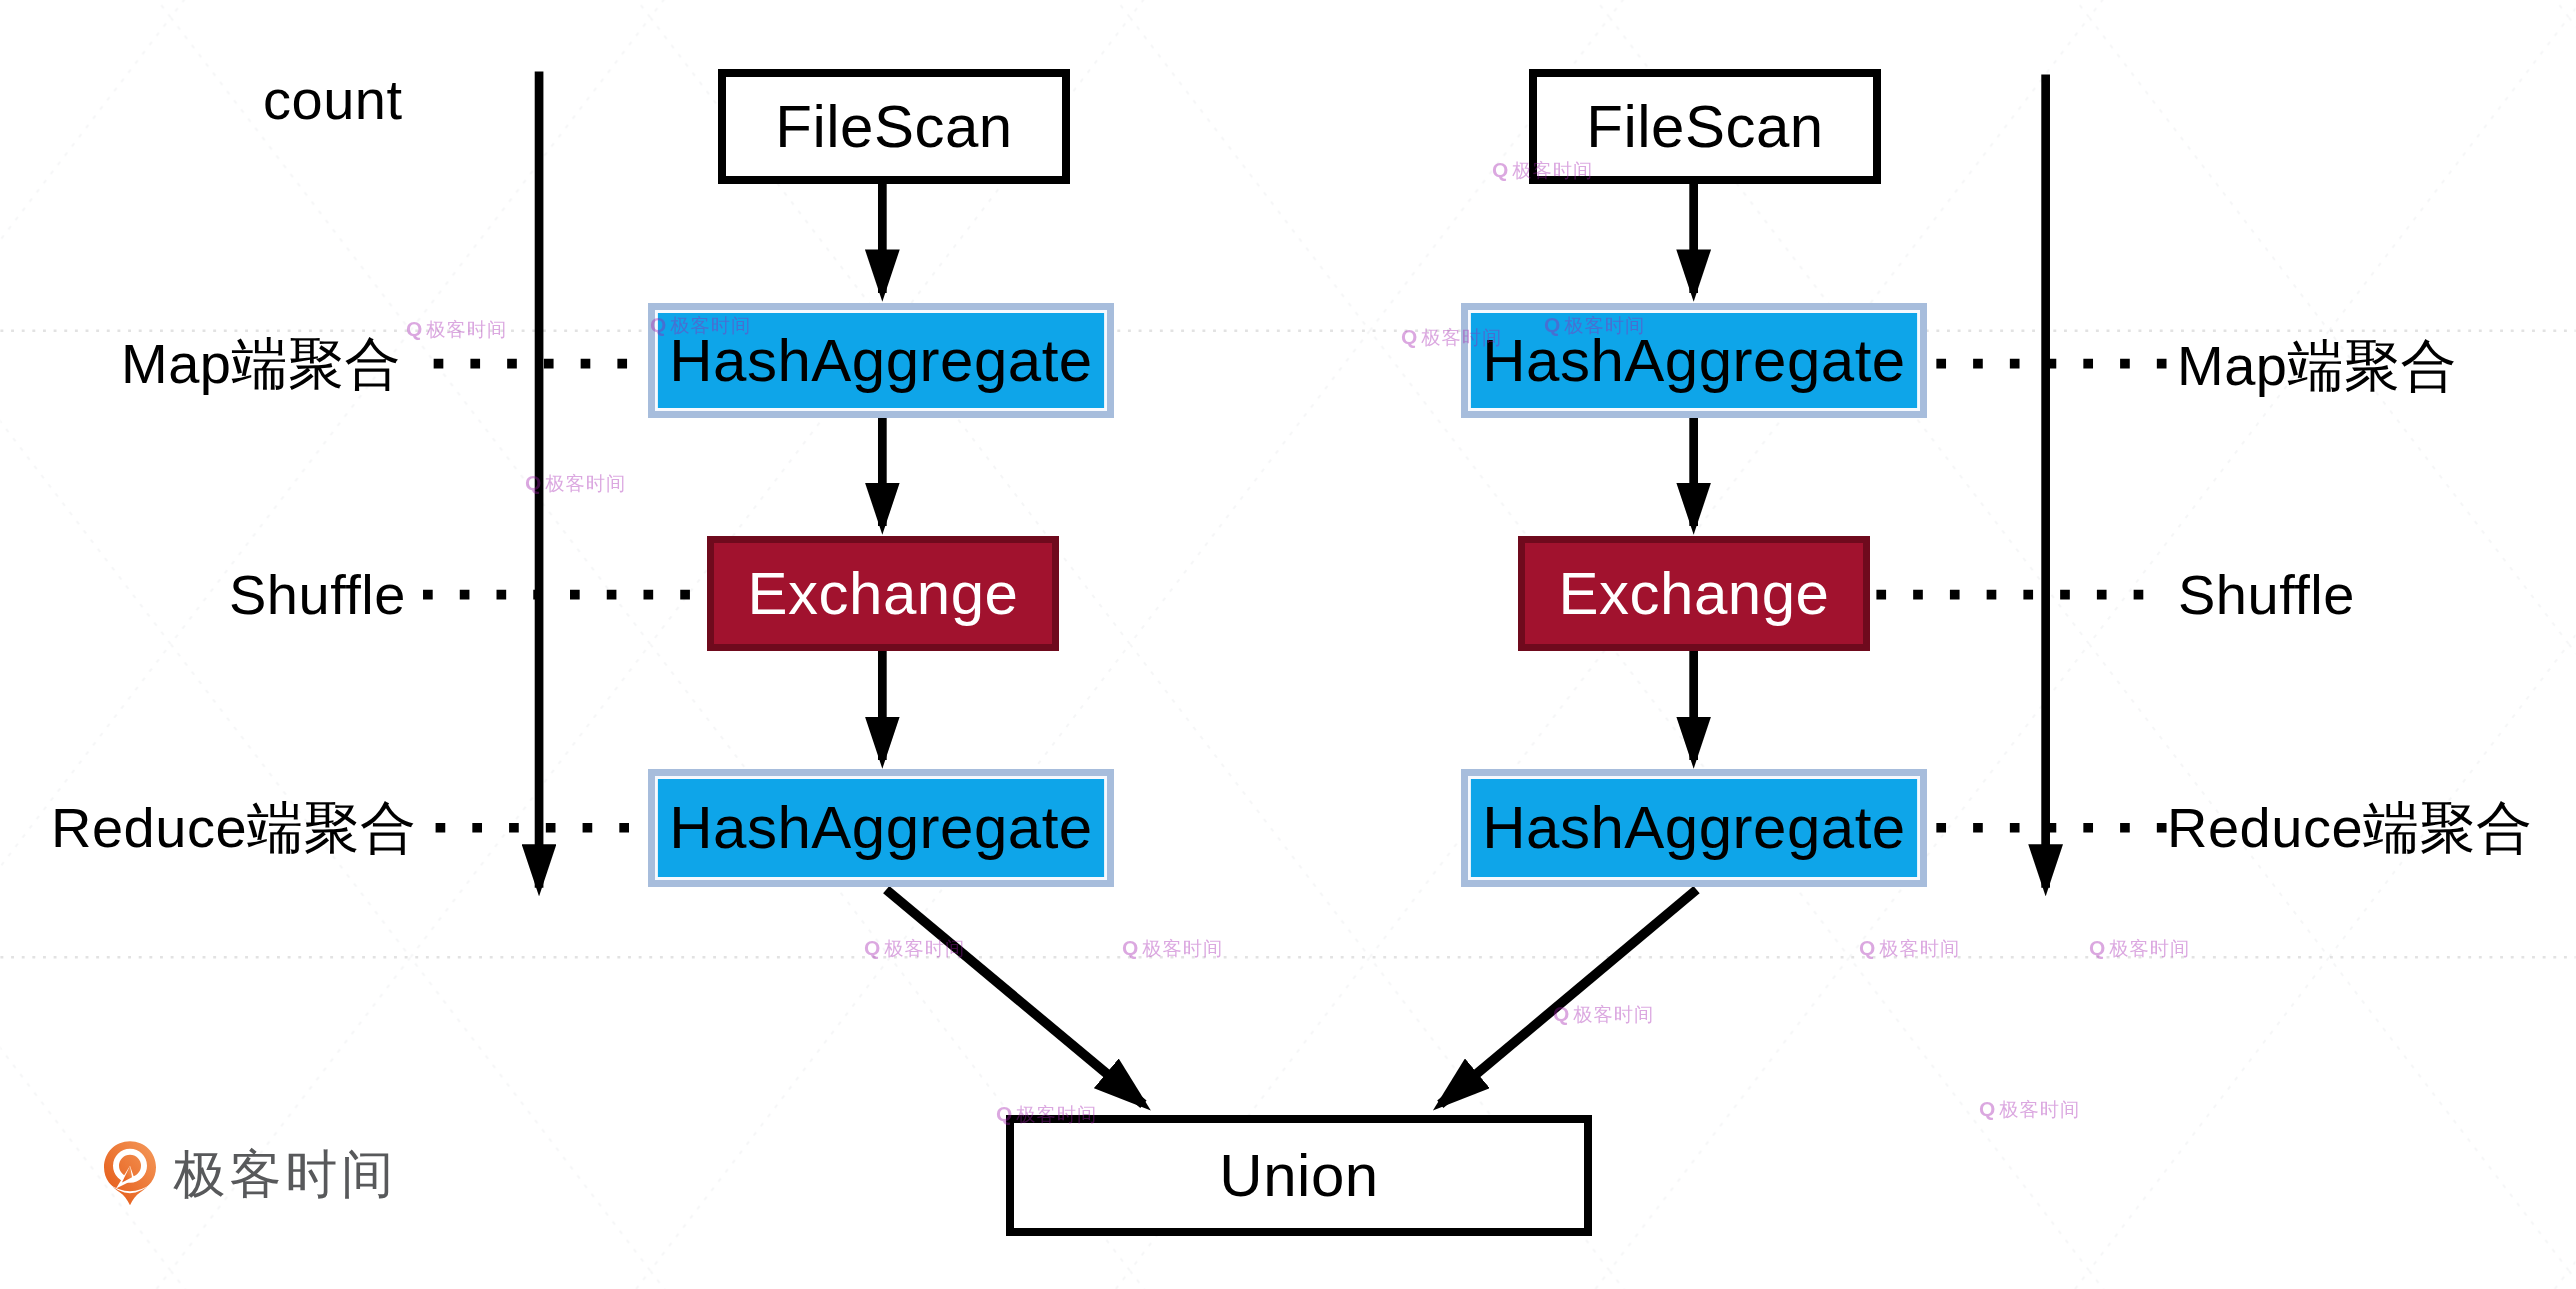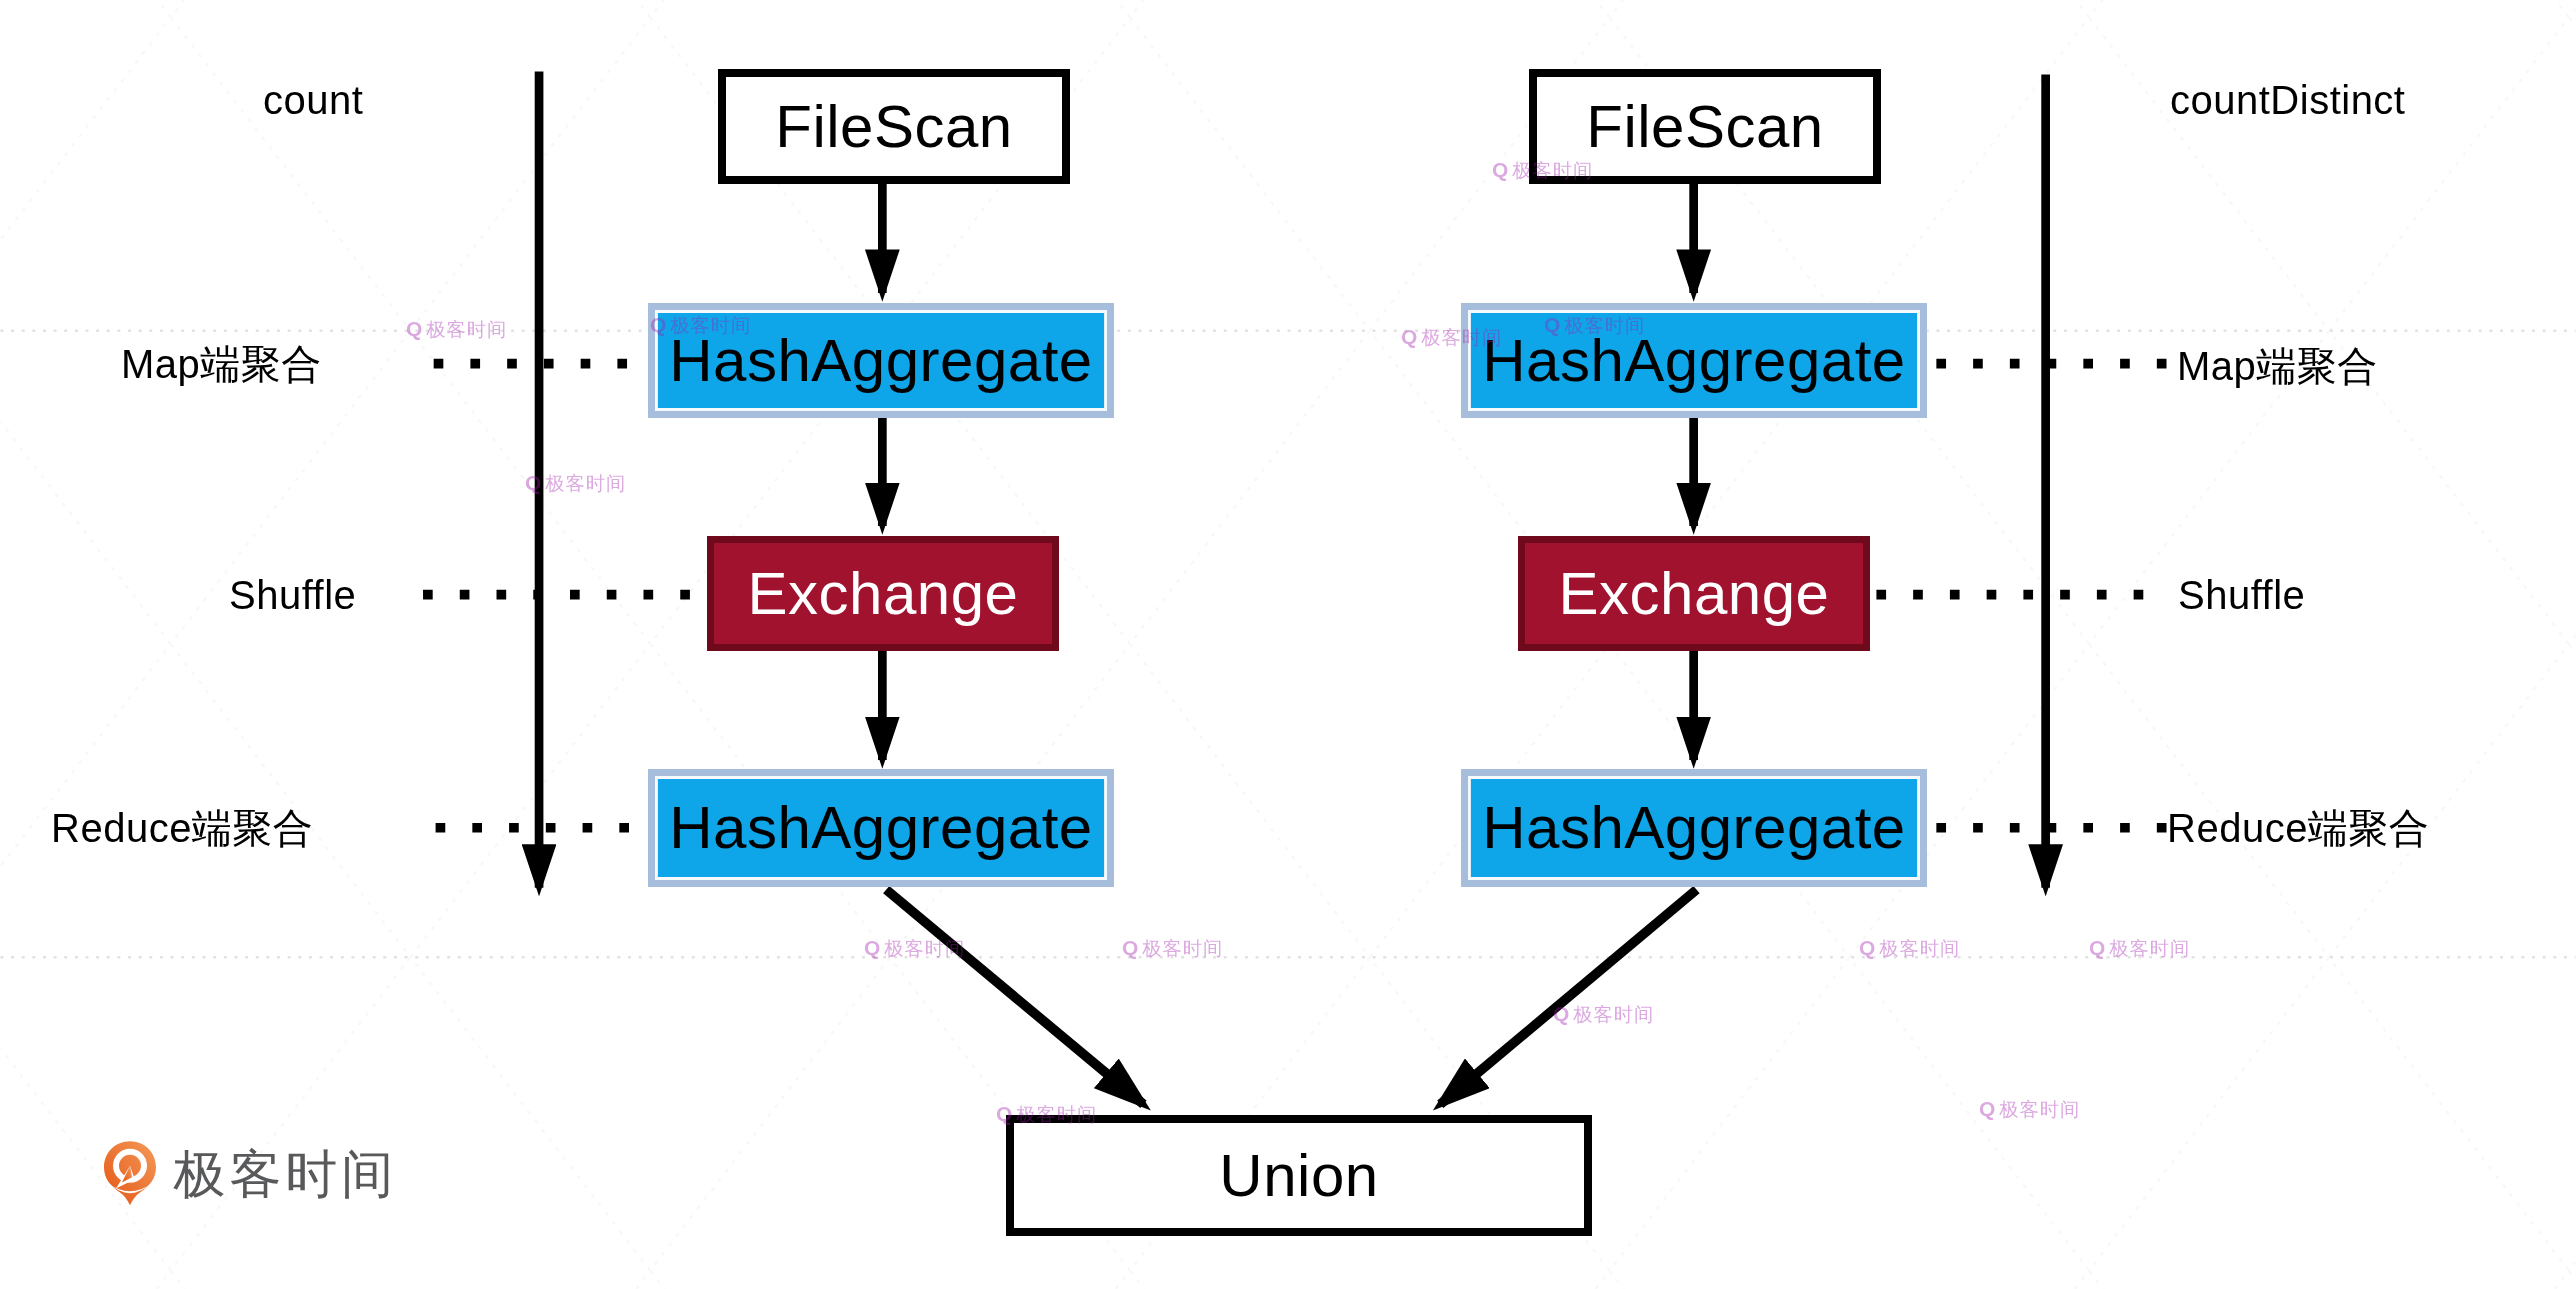--- a/index.html
+++ b/index.html
@@ -10,21 +10,21 @@
   .canvas{position:absolute;inset:0;}
   svg.layer{position:absolute;left:0;top:0;}
   .node{
     position:absolute;box-sizing:border-box;display:flex;align-items:center;justify-content:center;
     font-size:60px;line-height:1;background:#fff;letter-spacing:0.5px;
   }
   .node-black{border:8.7px solid #000;margin-left:11px;}
   .node-blue{border:7.7px solid #A7BDDC;background:#0ea5e9;box-shadow:inset 0 0 0 2.9px #f6f9fe;}
   .node-red{border:7.7px solid #6F0A1D;background:#A1122E;color:#fff;}
   .side-label{
-    position:absolute;font-size:40px;line-height:1;white-space:nowrap;
+    position:absolute;font-size:56px;line-height:1;white-space:nowrap;
     transform:translateY(-50%);letter-spacing:0.5px;
   }
   .wm{
     position:absolute;font-size:19.3px;line-height:1;color:#a21caf;opacity:0.38;
     white-space:nowrap;letter-spacing:1px;transform:translateY(-50%);
   }
   .wm b{font-weight:700;font-size:21px;margin-right:2.9px;}
   .logo{position:absolute;left:100px;top:1137px;display:flex;align-items:center;gap:13.5px;}
   .logo-text{font-size:52px;color:#58595B;font-weight:500;letter-spacing:3.9px;}
 </style>
@@ -63,21 +63,20 @@
 
     <line x1="448" y1="376" x2="664" y2="376" stroke="#000" stroke-width="10" stroke-dasharray="10 28"></line>
     <line x1="2002" y1="376" x2="2242" y2="376" stroke="#000" stroke-width="10" stroke-dasharray="10 28"></line>
     <line x1="437" y1="615" x2="726" y2="615" stroke="#000" stroke-width="10" stroke-dasharray="10 28"></line>
     <line x1="1940" y1="615" x2="2244" y2="615" stroke="#000" stroke-width="10" stroke-dasharray="10 28"></line>
     <line x1="450" y1="856" x2="664" y2="856" stroke="#000" stroke-width="10" stroke-dasharray="10 28"></line>
     <line x1="2002" y1="856" x2="2242" y2="856" stroke="#000" stroke-width="10" stroke-dasharray="10 28"></line>
   </svg>
 
   <div class="side-label" style="left:263px;top:100px">count</div>
-  <div class="side-label" style="left:2170px;top:100px">countDistinct</div>
 
   <div class="side-label" style="left:121px;top:364px">Map端聚合</div>
   <div class="side-label" style="left:229px;top:595px">Shuffle</div>
   <div class="side-label" style="left:51px;top:828px">Reduce端聚合</div>
   <div class="side-label" style="left:2177px;top:366px">Map端聚合</div>
   <div class="side-label" style="left:2178px;top:595px">Shuffle</div>
   <div class="side-label" style="left:2167px;top:828px">Reduce端聚合</div>
 
   <div class="node node-black" style="left:707px;top:69px;width:352px;height:115px">
     <span>FileScan</span>

